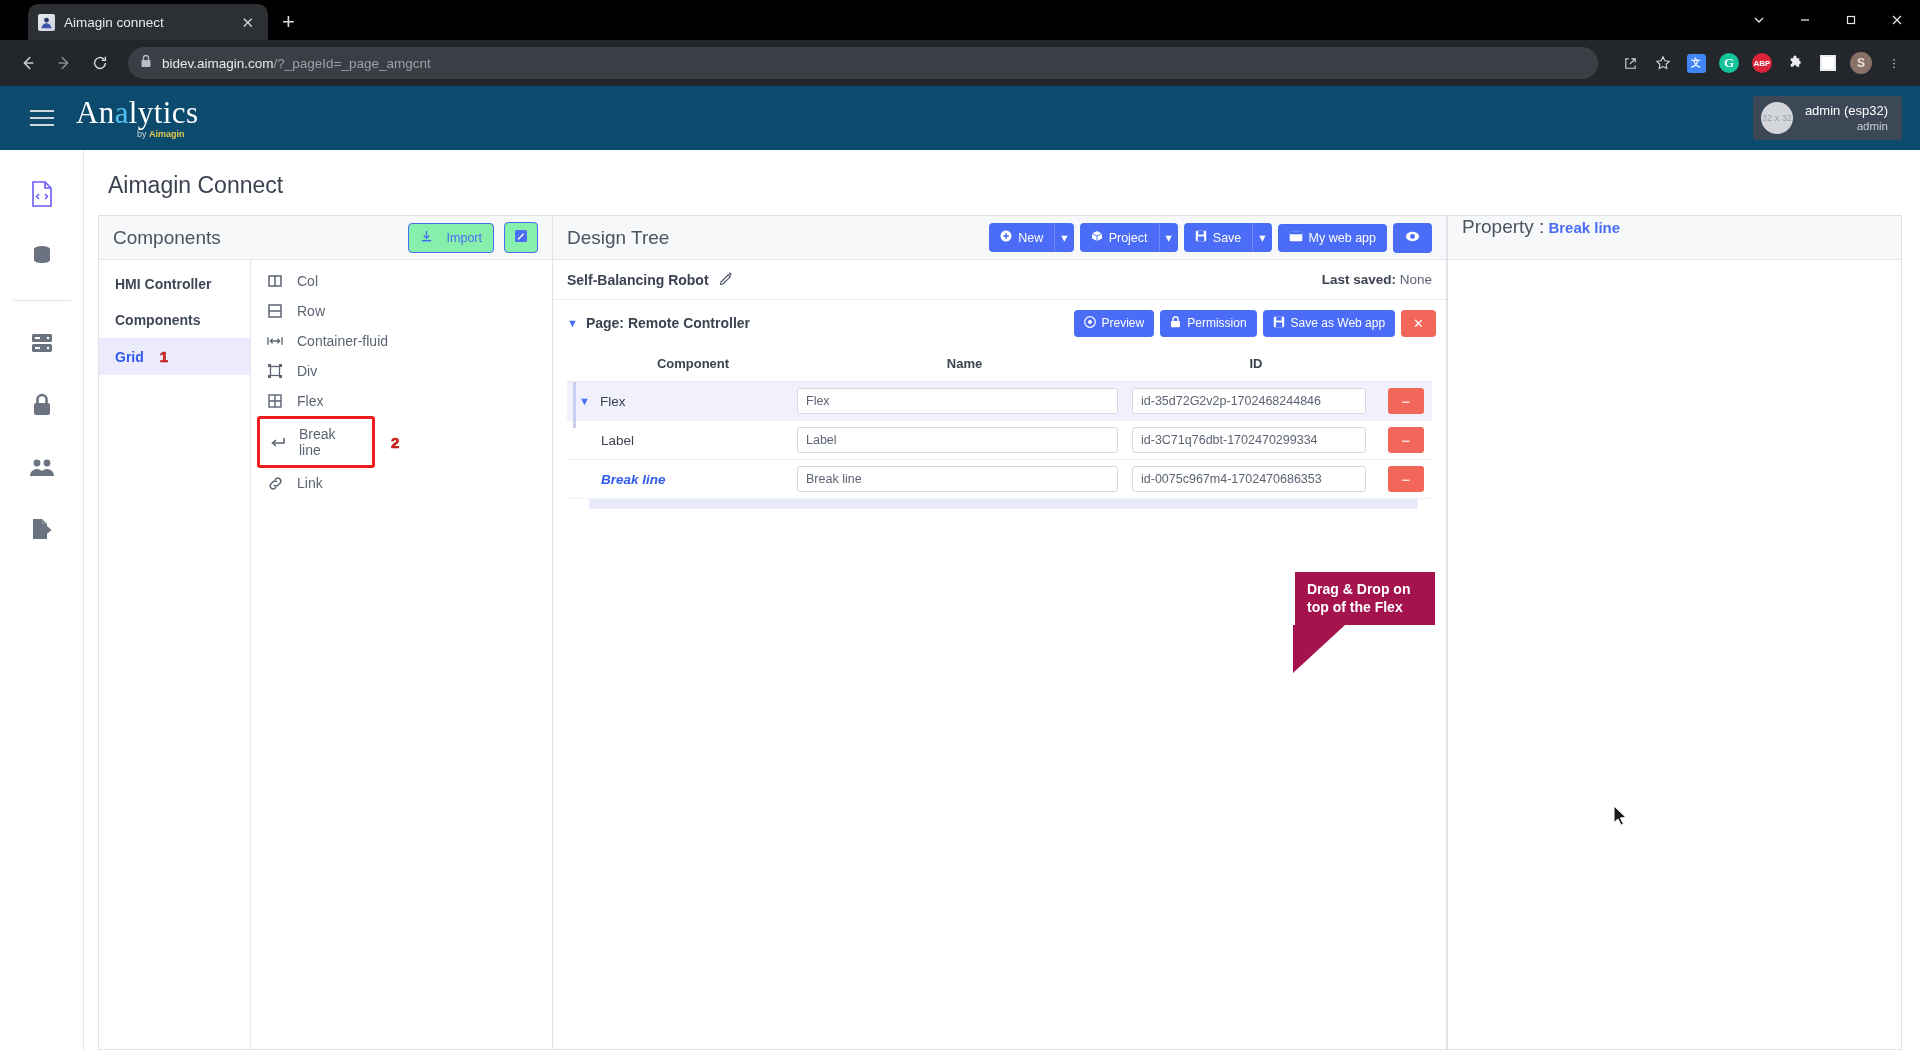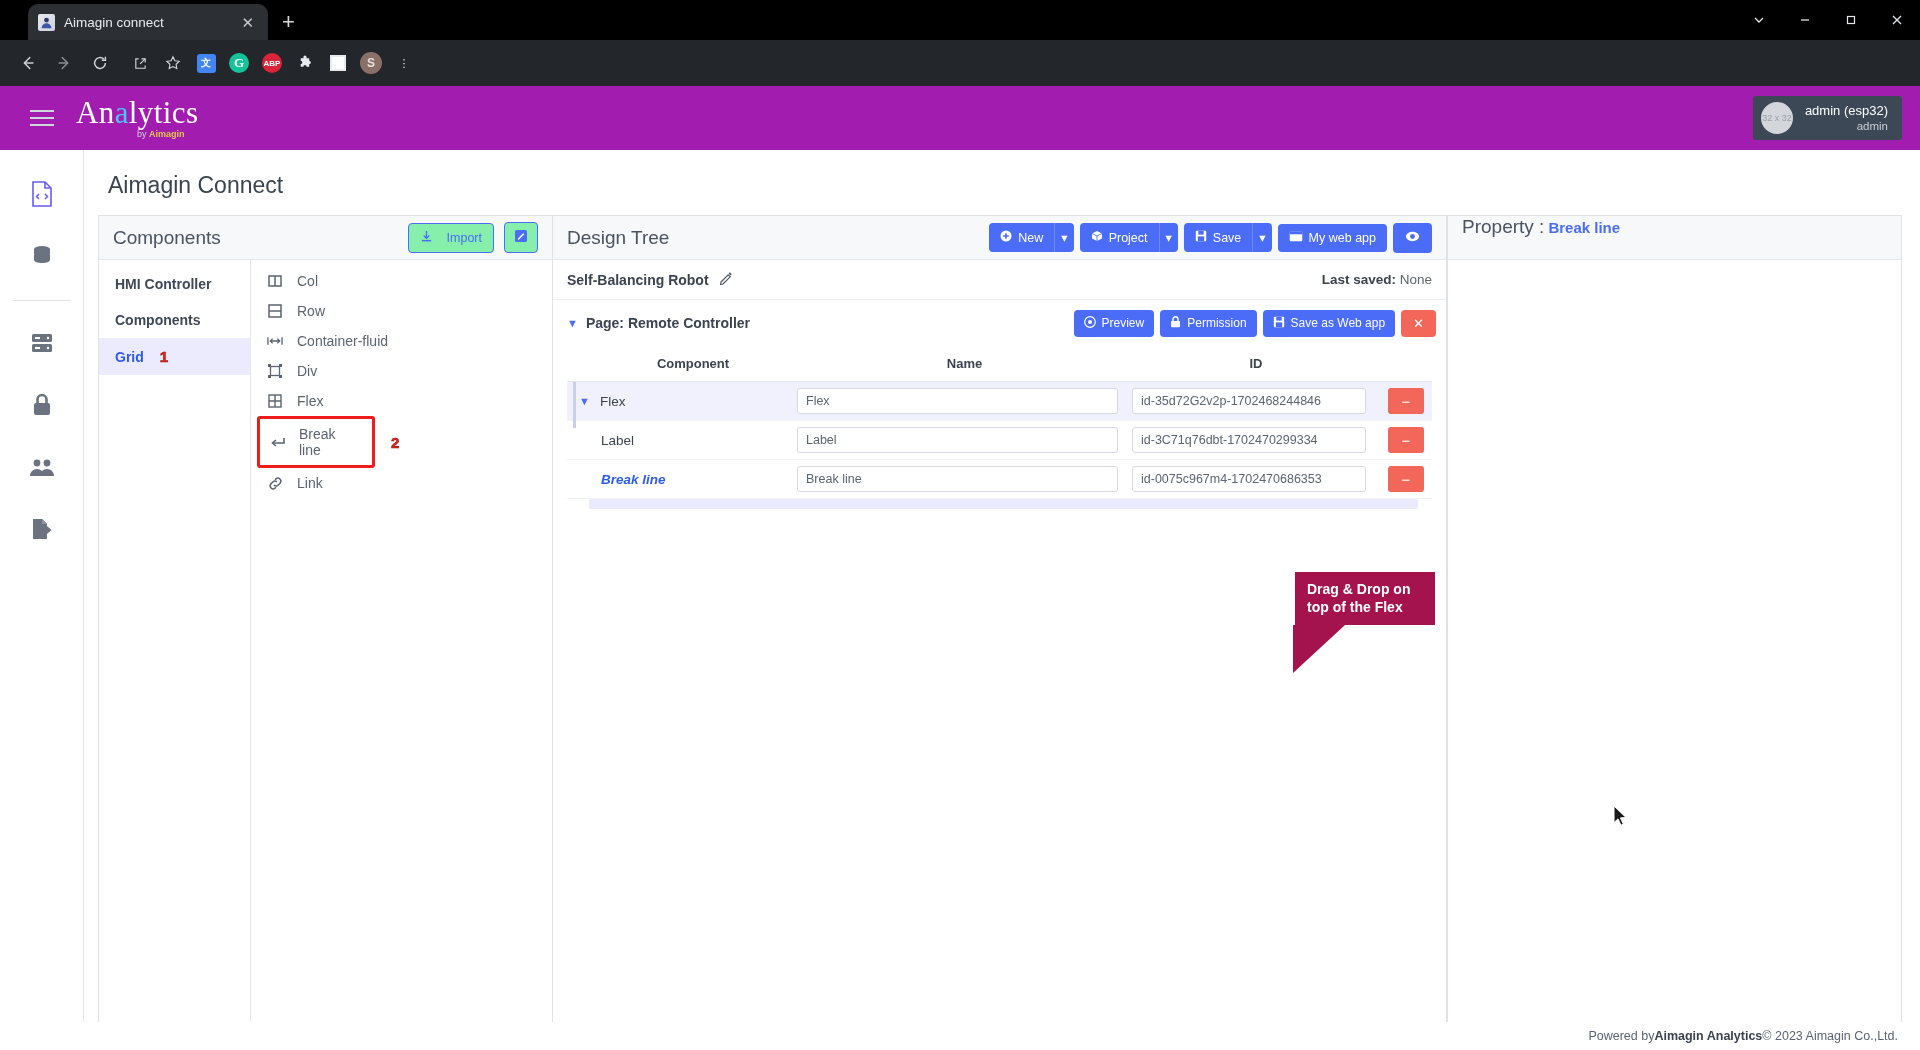--- a/index.html
+++ b/index.html
@@ -70,21 +70,21 @@
   .ic-gram { background:#15c39a; color:#fff; width:20px;height:20px;border-radius:50%;
     font-size:13px; font-weight:bold; font-family:"Liberation Serif",serif;}
   .ic-abp { background:#d9243a; color:#fff; width:20px;height:20px;border-radius:50%;
     font-size:8px; font-weight:bold; display:flex;align-items:center;justify-content:center;}
   .ic-sq { width:16px;height:16px; border:2px solid #e8eaed; background:#fff;}
   .ic-avatar { background:#8a7168; color:#e9e2de; width:22px;height:22px;border-radius:50%;
     font-size:12px; font-weight:bold;}
 
   
   .app-header {
-    height: 64px; background: #a21caf;
+    height: 64px; background: #0c4a6e;
     display: flex; align-items: center; padding: 0 20px;
     position: relative;
   }
   .hamburger { width: 24px; display:flex; flex-direction:column; gap:5px; margin: 0 22px 0 10px;}
   .hamburger span { display:block; height:2px; background:#cfd6de; width:100%; }
   .brand { display: flex; flex-direction: column; }
   .brand-main {
     font-family: "Liberation Serif", serif;
     font-size: 31px; color: #ffffff; letter-spacing: .4px; line-height: 1;
   }
@@ -312,20 +312,29 @@
         <path d="M8 4l6 6-6 6" stroke="#8e9296" stroke-width="1.6" fill="none" stroke-linecap="round"></path>
         <path d="M14 10H4" stroke="#8e9296" stroke-width="1.6"></path>
       </svg>
   </span>
   <span class="nav-btn">
     <svg width="18" height="18" viewBox="0 0 20 20">
         <path d="M16 10a6 6 0 1 1-1.8-4.3" stroke="#d4d7db" stroke-width="1.6" fill="none"></path>
         <path d="M16 3v4h-4" stroke="#d4d7db" stroke-width="1.6" fill="none"></path>
       </svg>
   </span>
+  <div class="omnibox">
+    <span class="lock">
+      <svg width="12" height="14" viewBox="0 0 12 14">
+          <rect x="1.5" y="6" width="9" height="7" rx="1" fill="#b9bdc3"></rect>
+          <path d="M3.5 6V4a2.5 2.5 0 0 1 5 0v2" stroke="#b9bdc3" stroke-width="1.3" fill="none"></path>
+        </svg>
+    </span>
+    <span class="url"><b>bidev.aimagin.com</b><span>/?_pageId=_page_amgcnt</span></span>
+  </div>
   <div class="tb-icons">
     <span class="tb-ic">
       <svg width="15" height="15" viewBox="0 0 16 16">
           <path d="M6 3H3v10h10v-3" stroke="#d4d7db" stroke-width="1.2" fill="none"></path>
           <path d="M9 3h4v4" stroke="#d4d7db" stroke-width="1.2" fill="none"></path>
           <path d="M13 3L7.5 8.5" stroke="#d4d7db" stroke-width="1.2"></path>
         </svg>
     </span>
     <span class="tb-ic">
       <svg width="16" height="16" viewBox="0 0 16 16">
@@ -739,19 +748,14 @@
       <section class="panel panel-prop">
         <div class="panel-head prop-head">
           <span class="lbl">Property :</span>
           <span class="val">Break line</span>
         </div>
       </section>
 
     </div>
   </div>
 
-  <div class="app-footer">
-    <span>Powered by </span>
-      <b>Aimagin Analytics</b>
-      <span> © 2023 Aimagin Co.,Ltd.</span>
-  </div>
 
 </div>
 
 </body></html>

